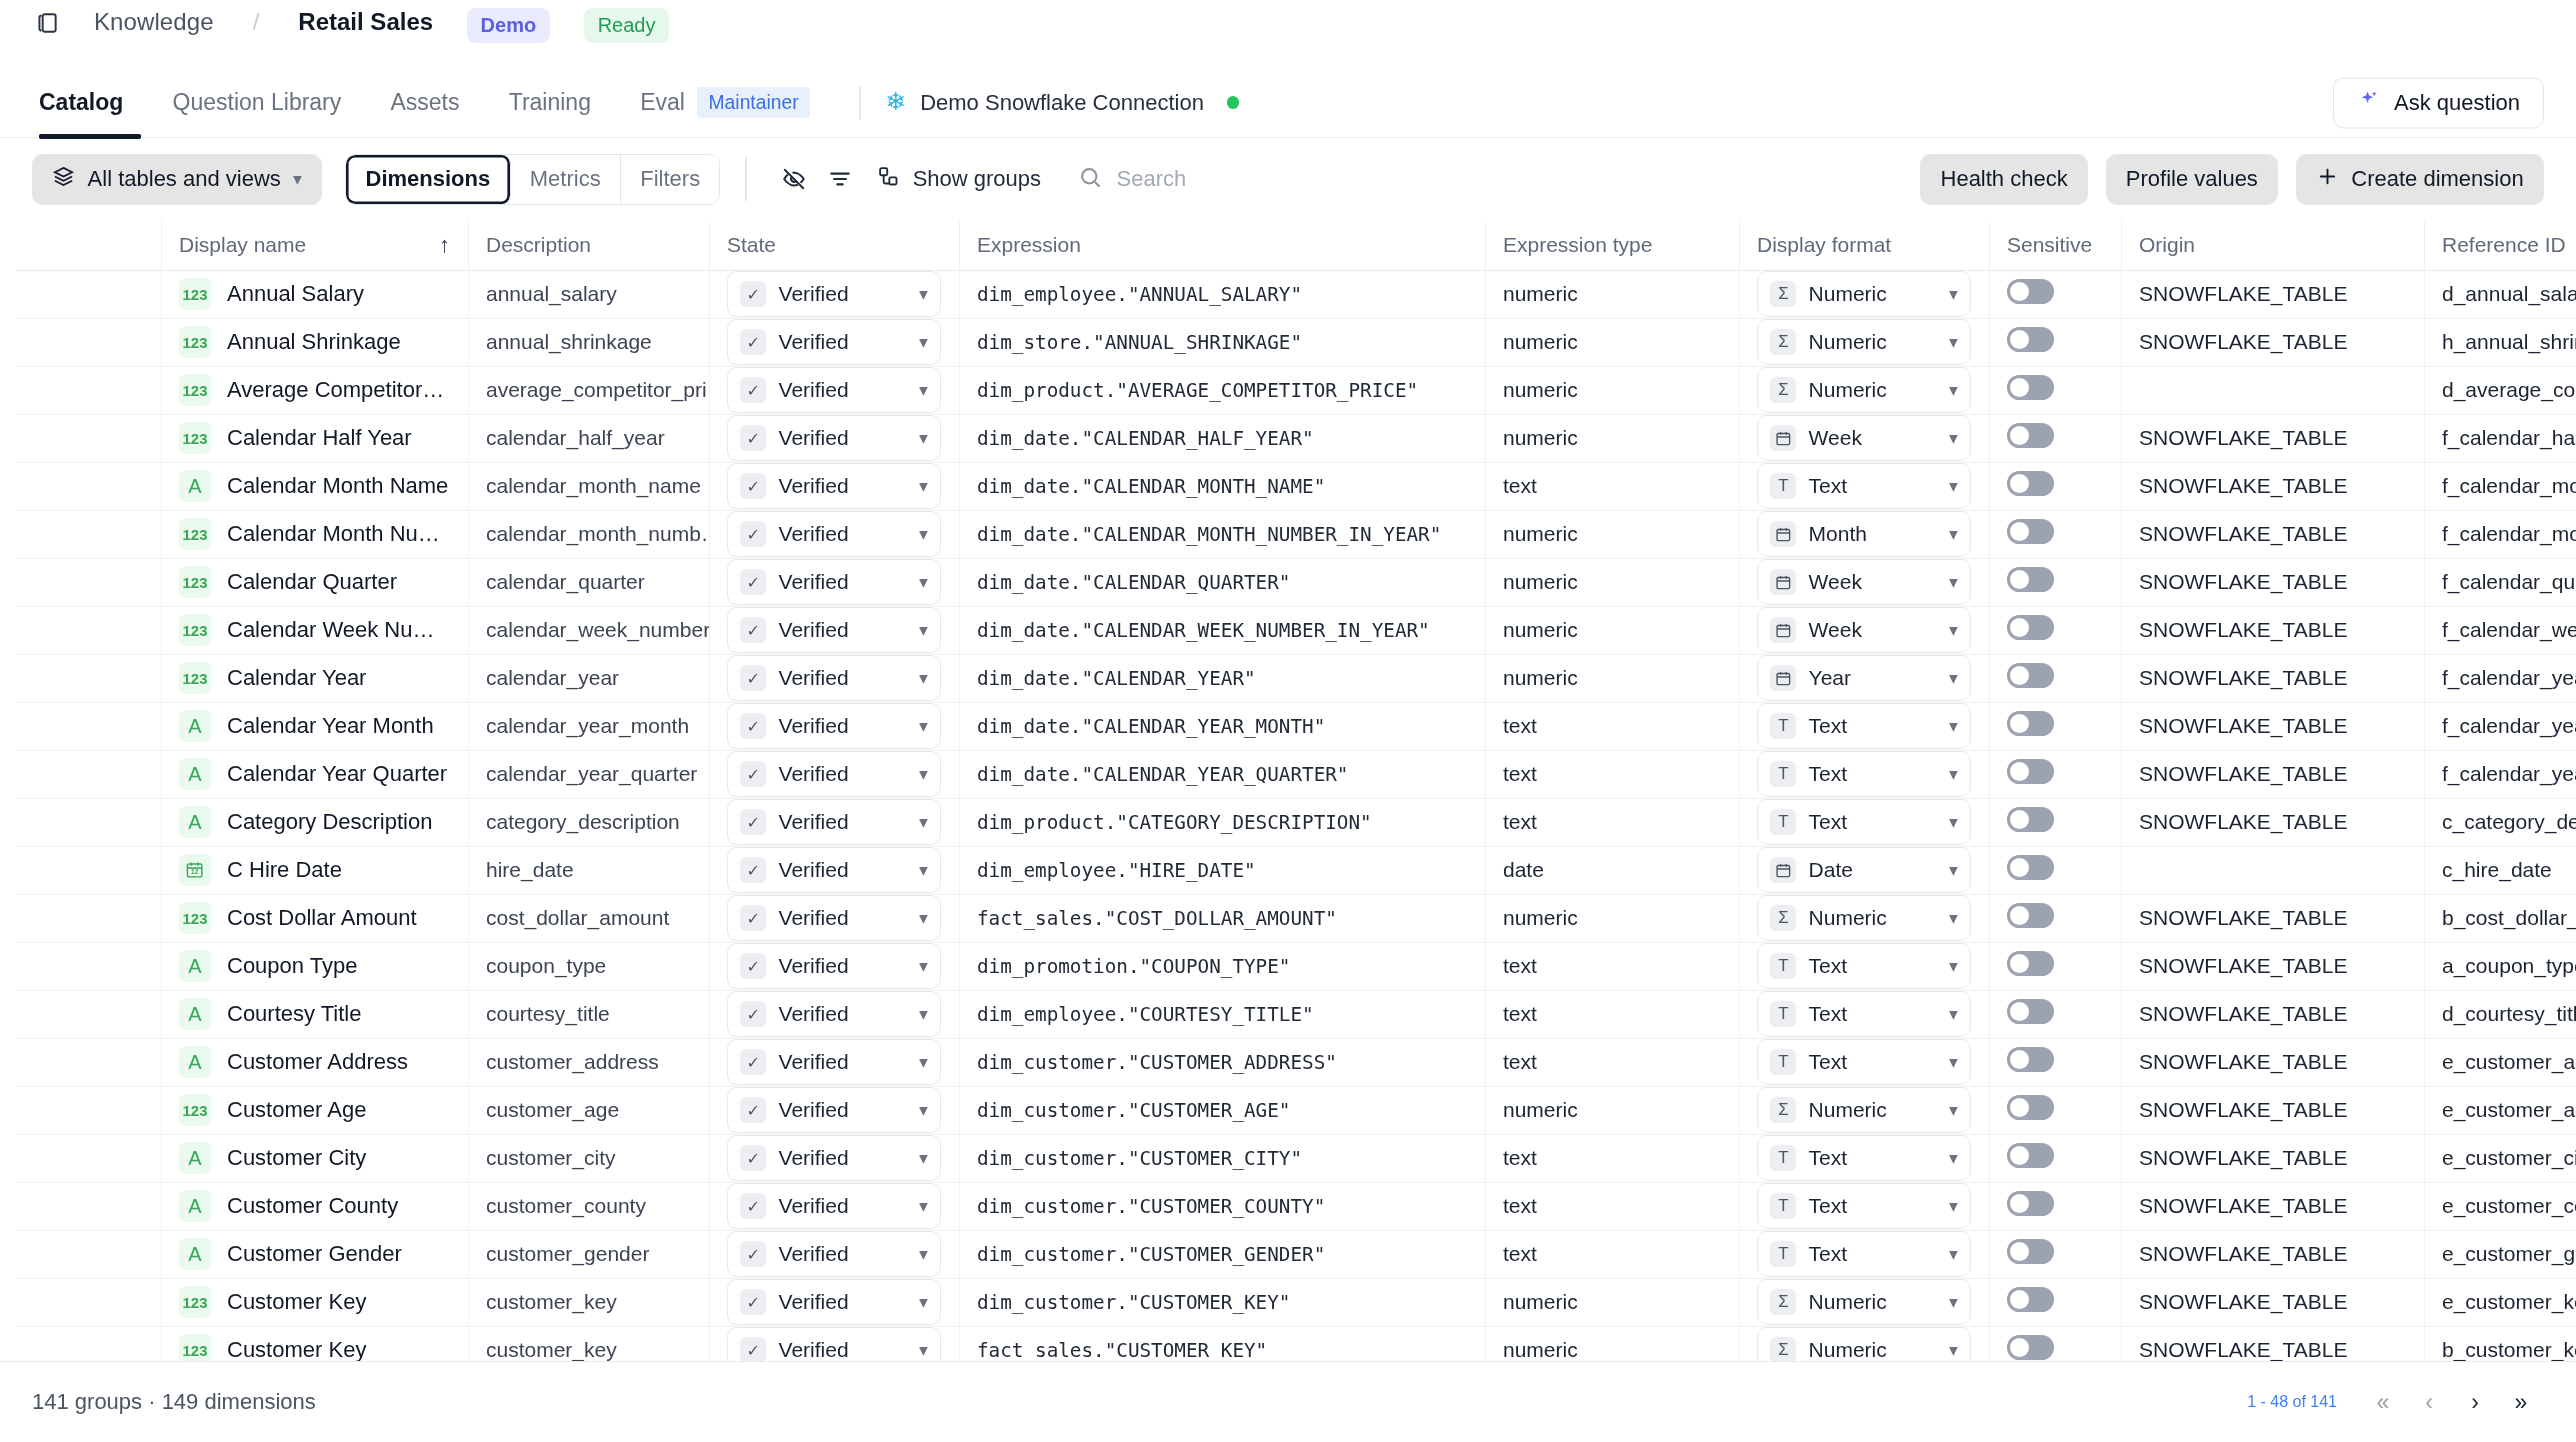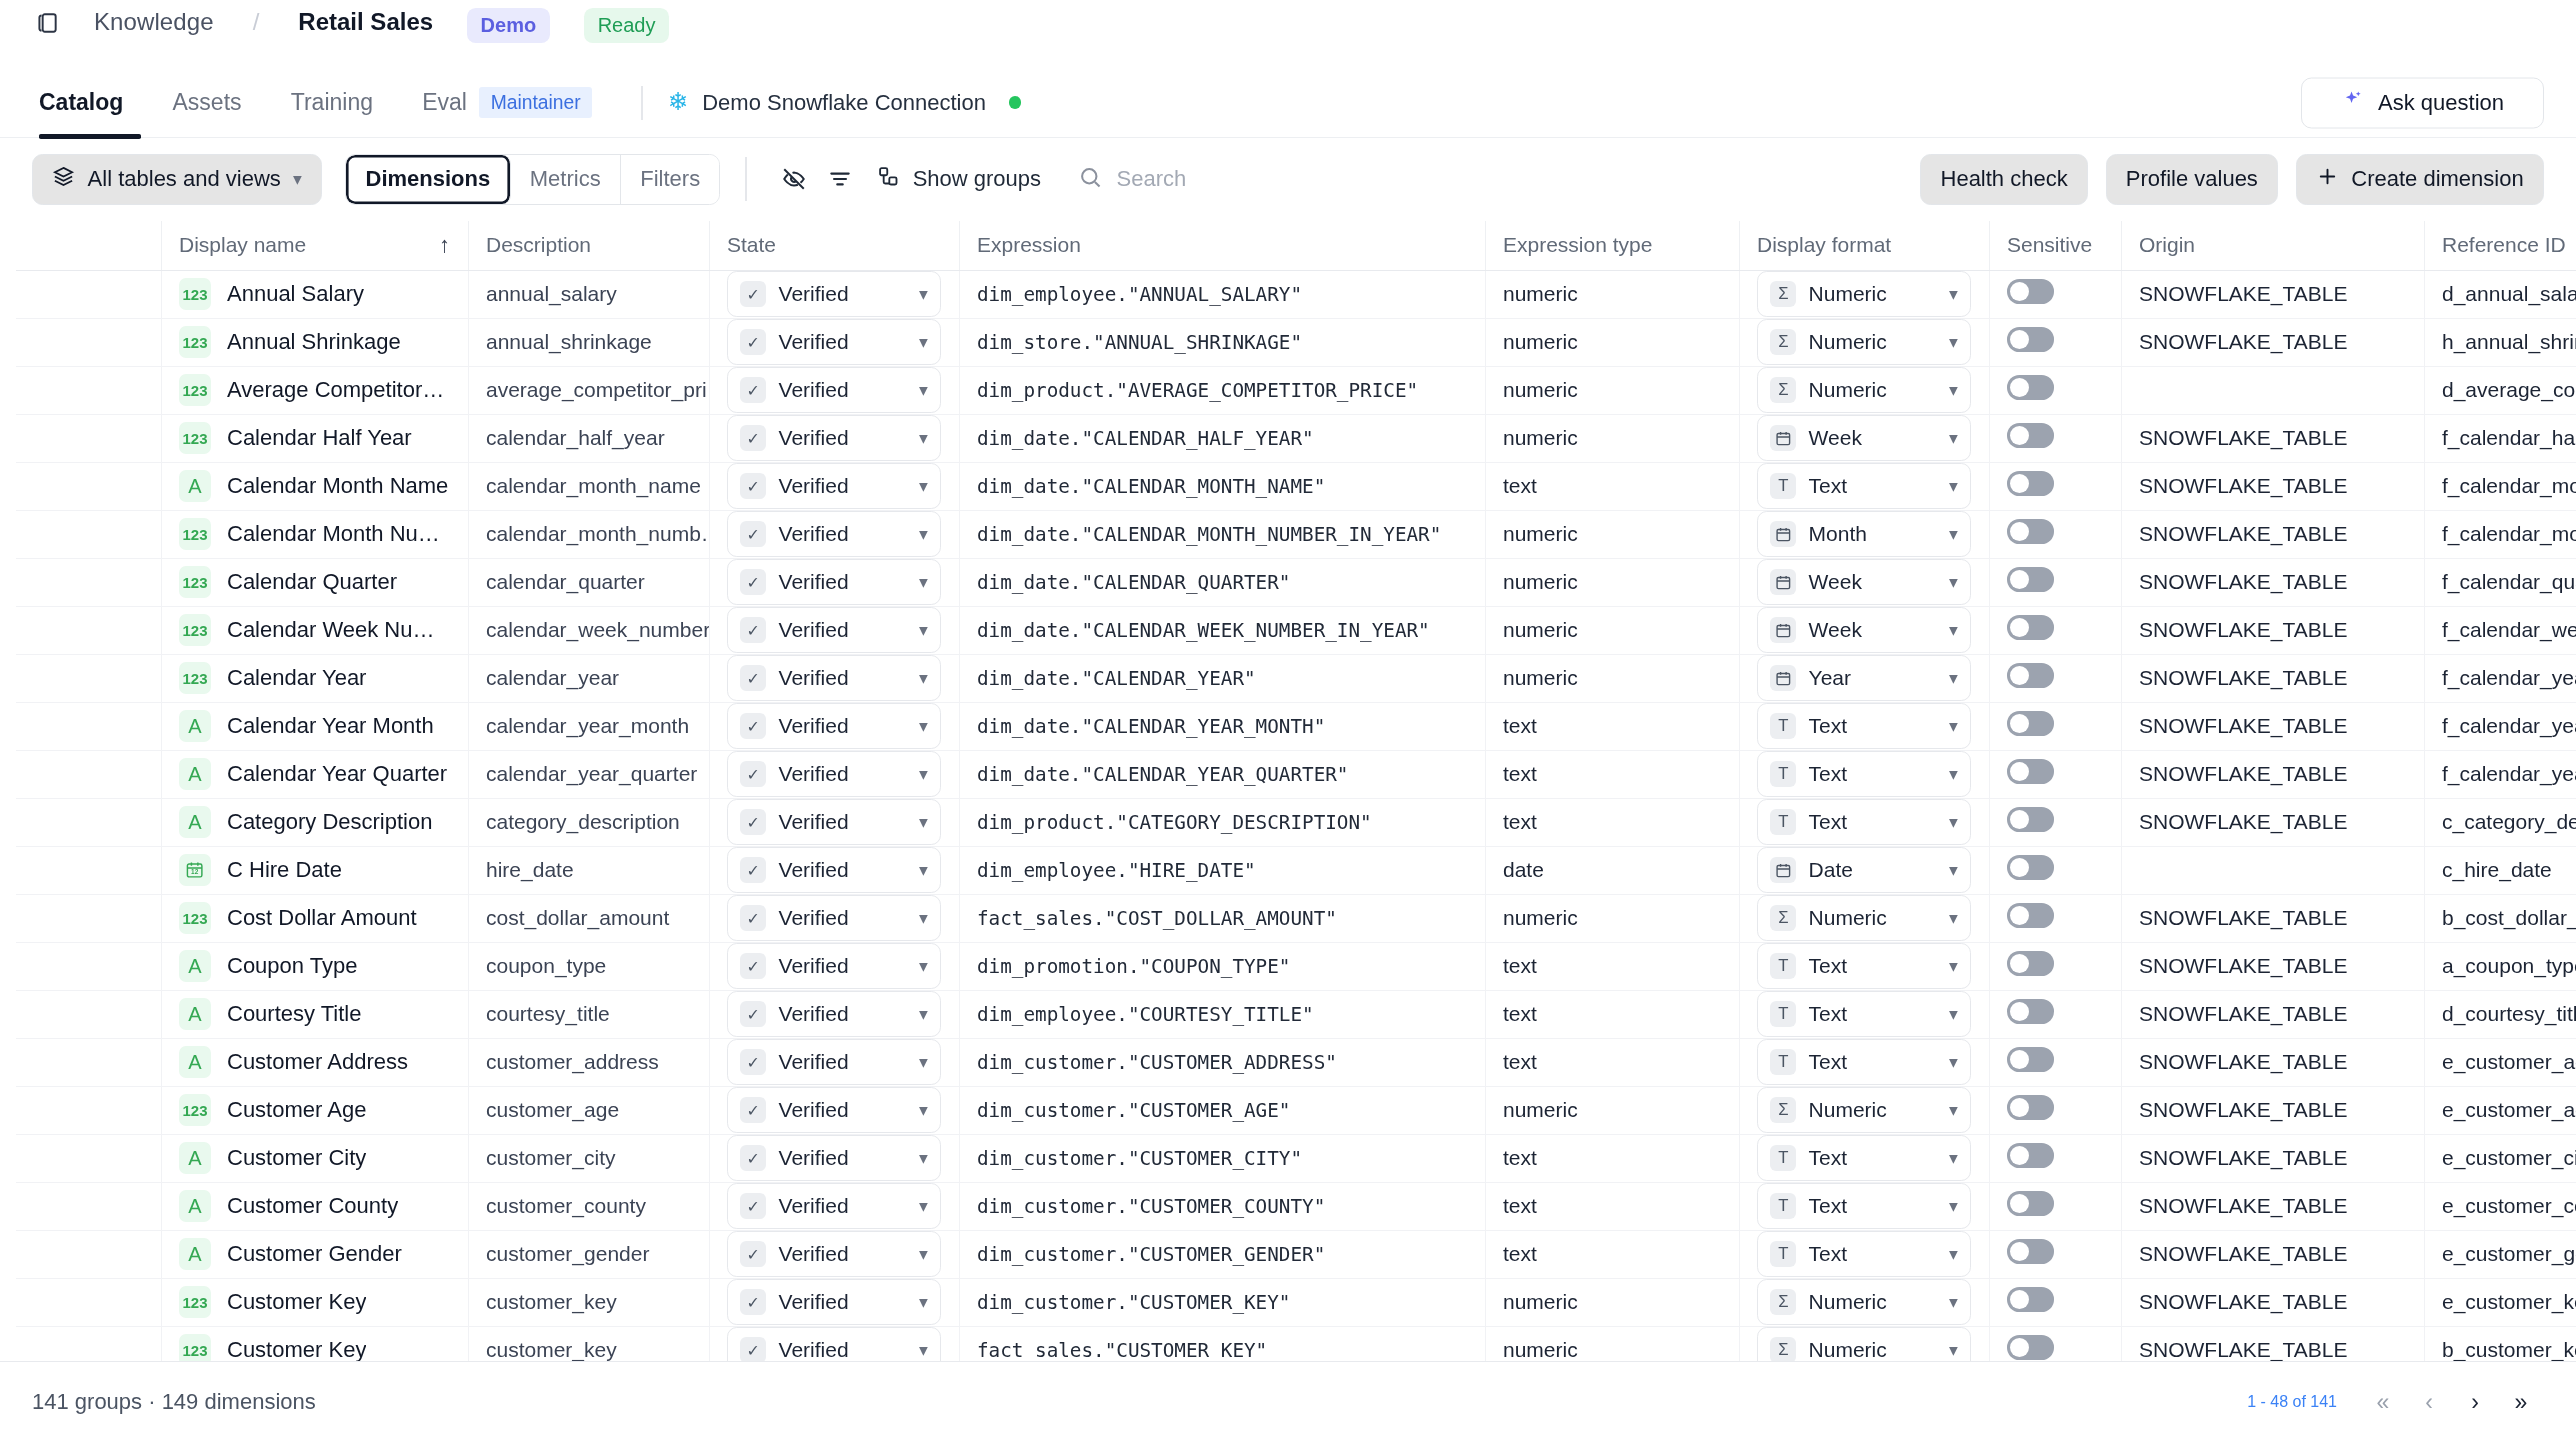--- a/index.html
+++ b/index.html
@@ -107,21 +107,21 @@
   .conn-dot { width: 12.3px; height: 12.3px; border-radius: 50%; background: #25c55e; margin-left: 8.8px; }
   .ask-btn {
     position: absolute;
     right: 32px;
     top: 50%;
     transform: translateY(-50%);
     display: flex;
     align-items: center;
     gap: 14px;
     height: 51px;
-    padding: 0 39px;
+    padding: 0 23px;
     border: 1.8px solid #e3e6ea;
     border-radius: 10.5px;
     background: #fff;
     font-size: 22px;
     color: #111827;
     cursor: pointer;
   }
   .spark { color: #6366f1; font-size: 23px; }
 
   
@@ -374,20 +374,23 @@
   <span class="crumb-sep">/</span>
   <span class="crumb-current">Retail Sales</span>
   <span class="badge badge-demo">Demo</span>
   <span class="badge badge-ready">Ready</span>
 </div>
 
 <div class="tabbar">
   <div class="tabs">
     <div class="tab active">
       <span>Catalog</span>
+    </div>
+    <div class="tab">
+      <span>Question Library</span>
     </div>
     <div class="tab">
       <span>Assets</span>
     </div>
     <div class="tab">
       <span>Training</span>
     </div>
     <div class="tab">
       <span>Eval</span>
       <span class="tab-pill">Maintainer</span>

